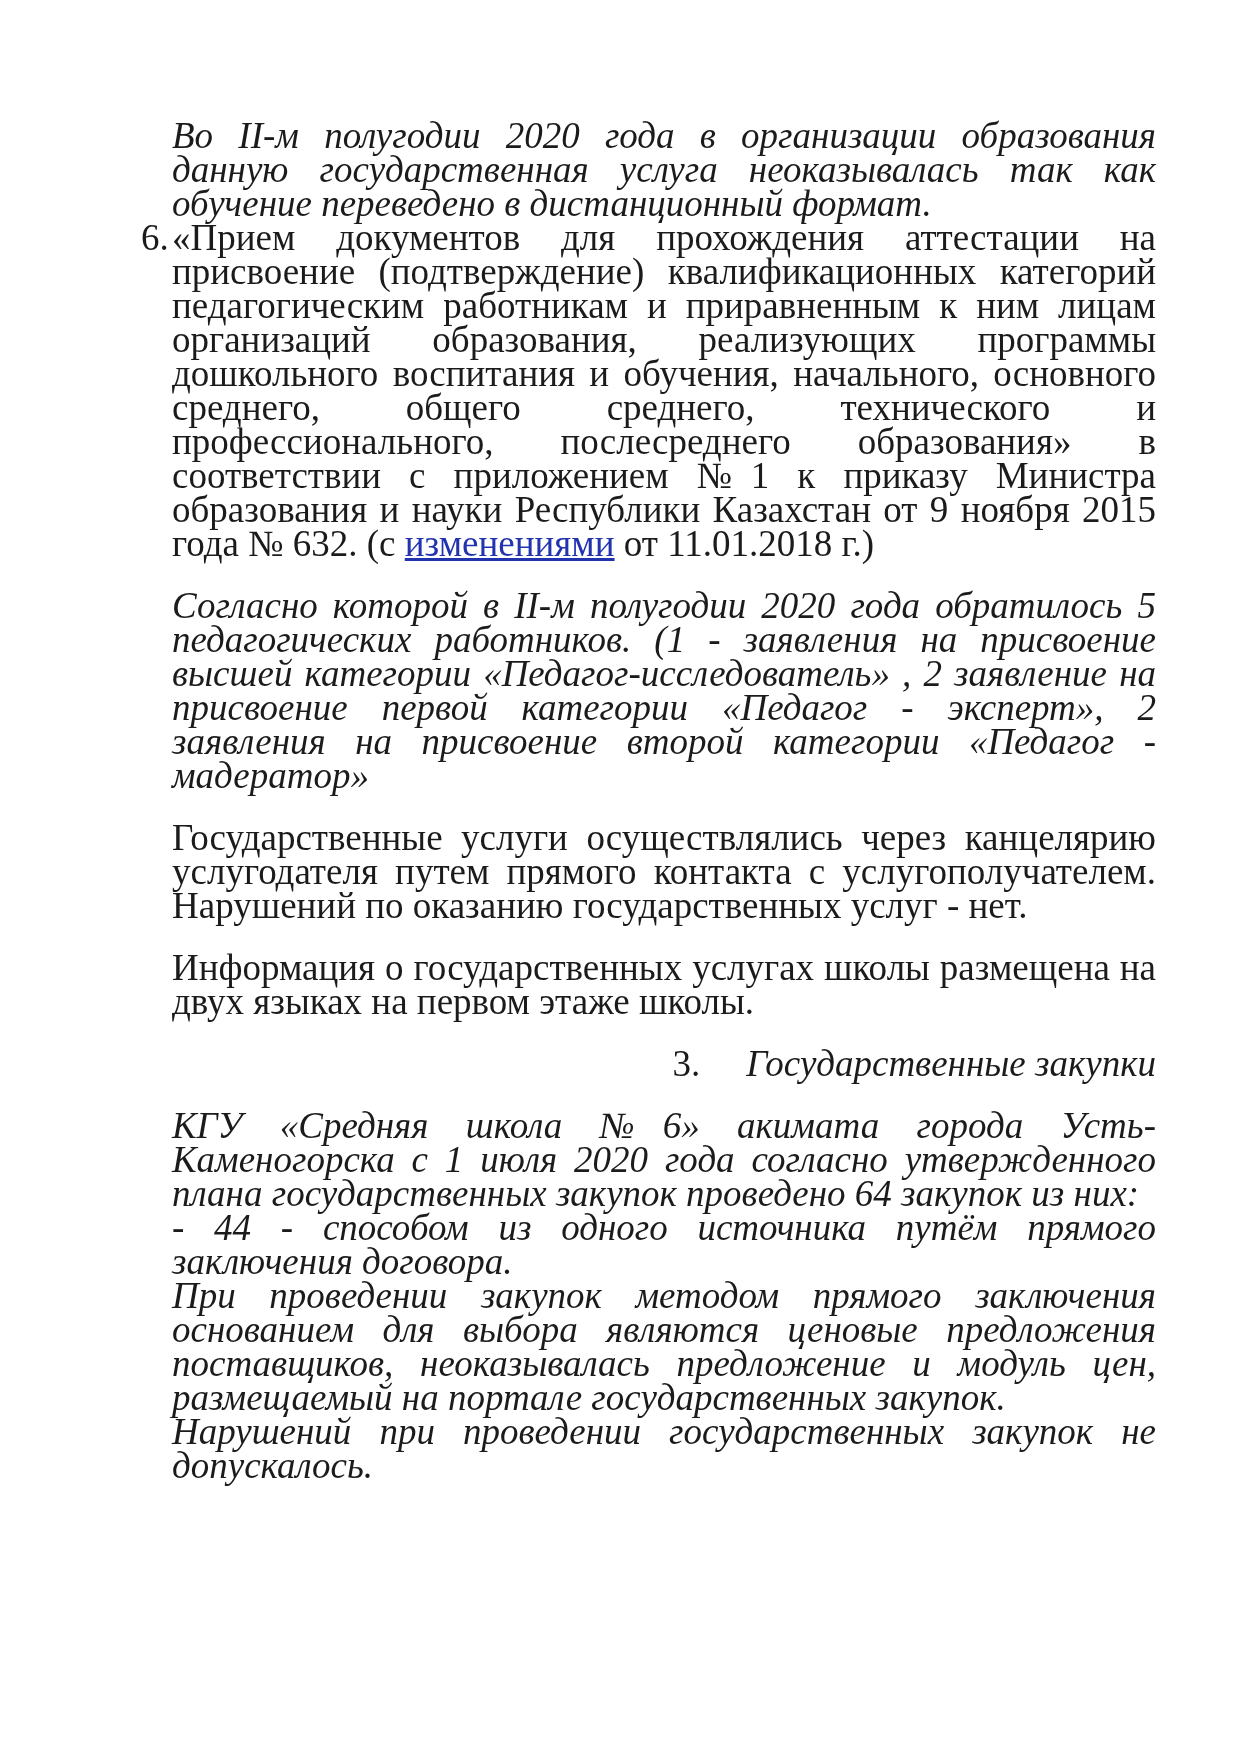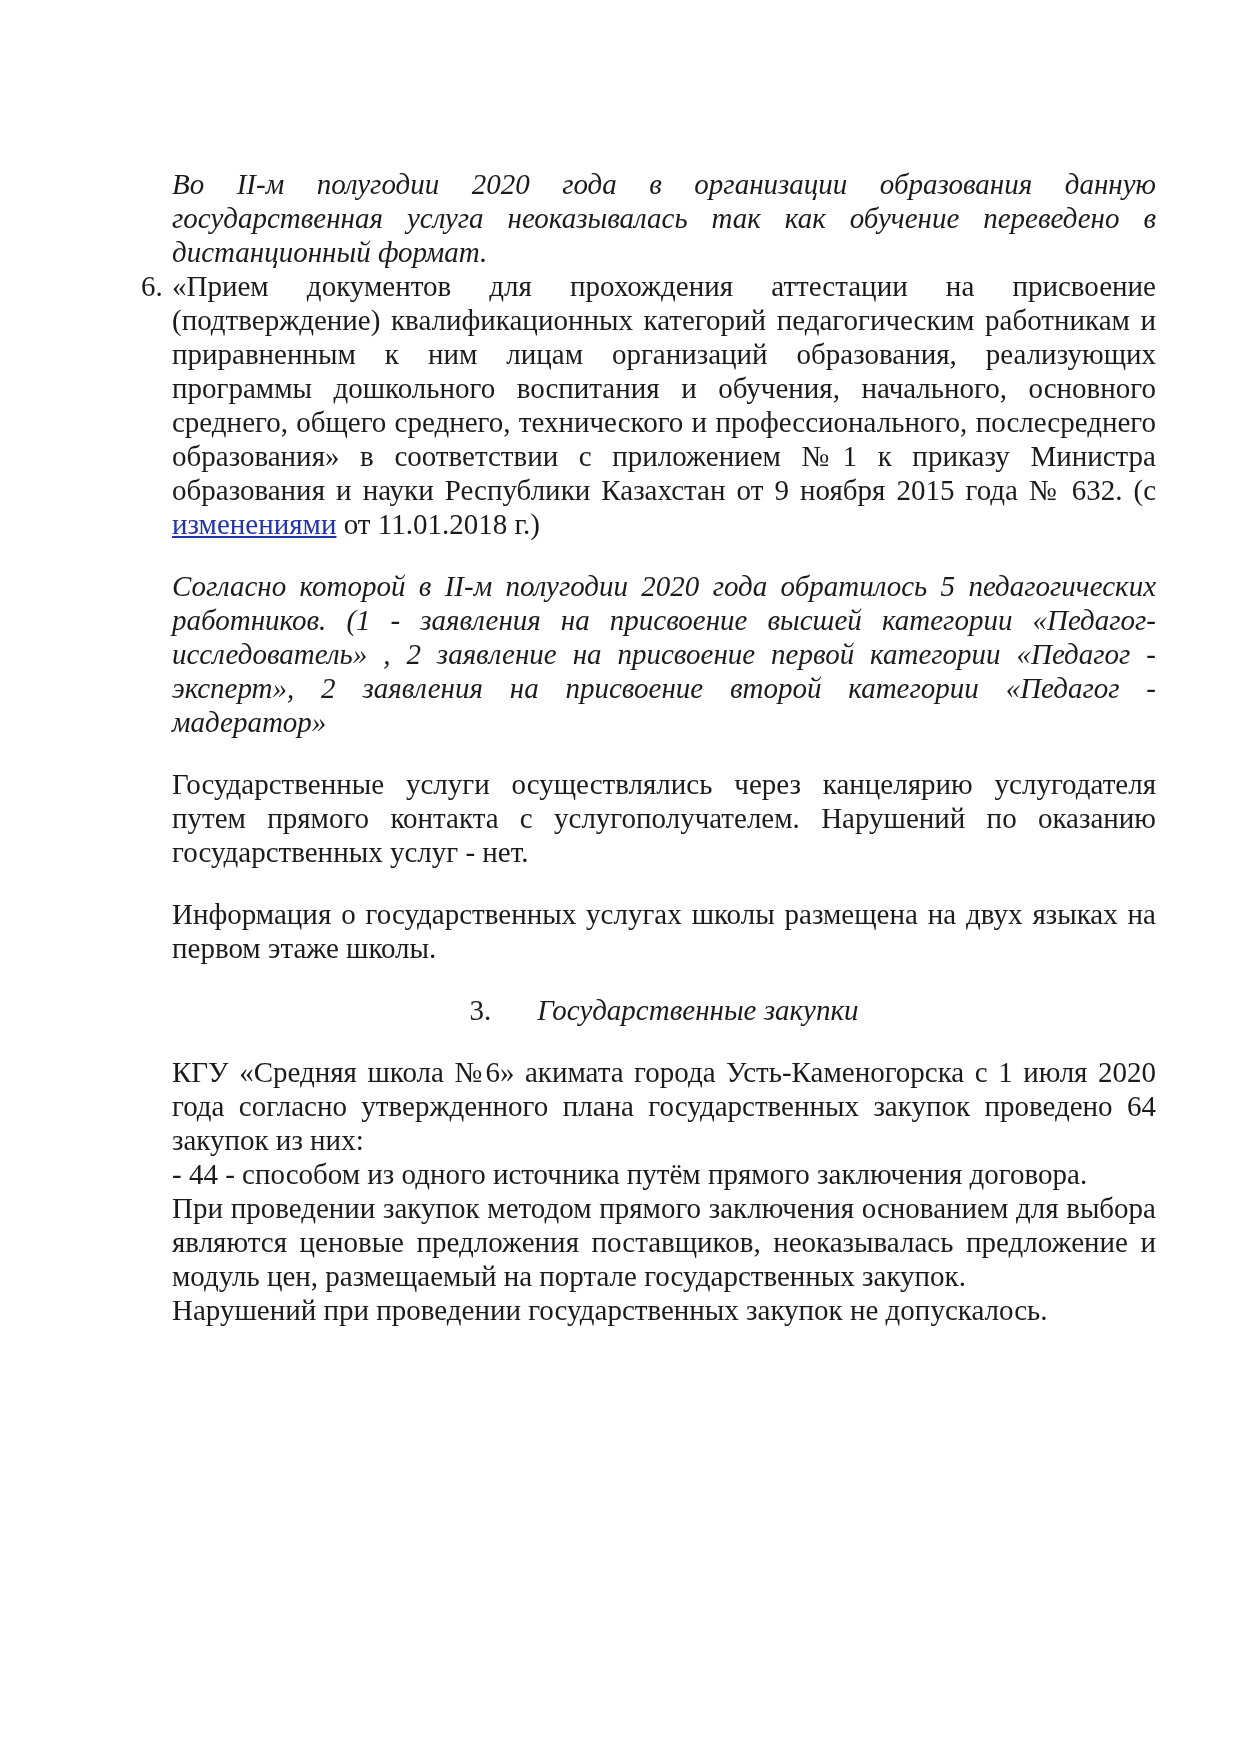--- a/index.html
+++ b/index.html
@@ -14,37 +14,36 @@
     height: 1754px;
     background: #ffffff;
     overflow: hidden;
     font-family: "Liberation Serif", "DejaVu Serif", serif;
   }
   .content {
     position: absolute;
     left: 172px;
     top: 119px;
     width: 984px;
-    font-size: 29px;
+    font-size: 37px;
     line-height: 34px;
     text-align: justify;
-    margin-top: 48px;
   }
   .para { margin: 0 0 28px 0; }
-  .tight { margin-bottom: 0; }
+  .tight { margin-bottom: 0; font-style: italic; }
   .italic { font-style: italic; }
   .listitem { position: relative; }
   .listitem .num {
     position: absolute;
     left: -31px;
     top: 0;
     width: 31px;
   }
   .heading {
-    text-align: center;
+    text-align: right;
     font-family: Liberation Serif, serif;
   }
   .heading .heading-title {
     font-style: italic;
     margin-left: 46px;
   }
   a.doc-link {
     cursor: pointer;
   }
 </style>

